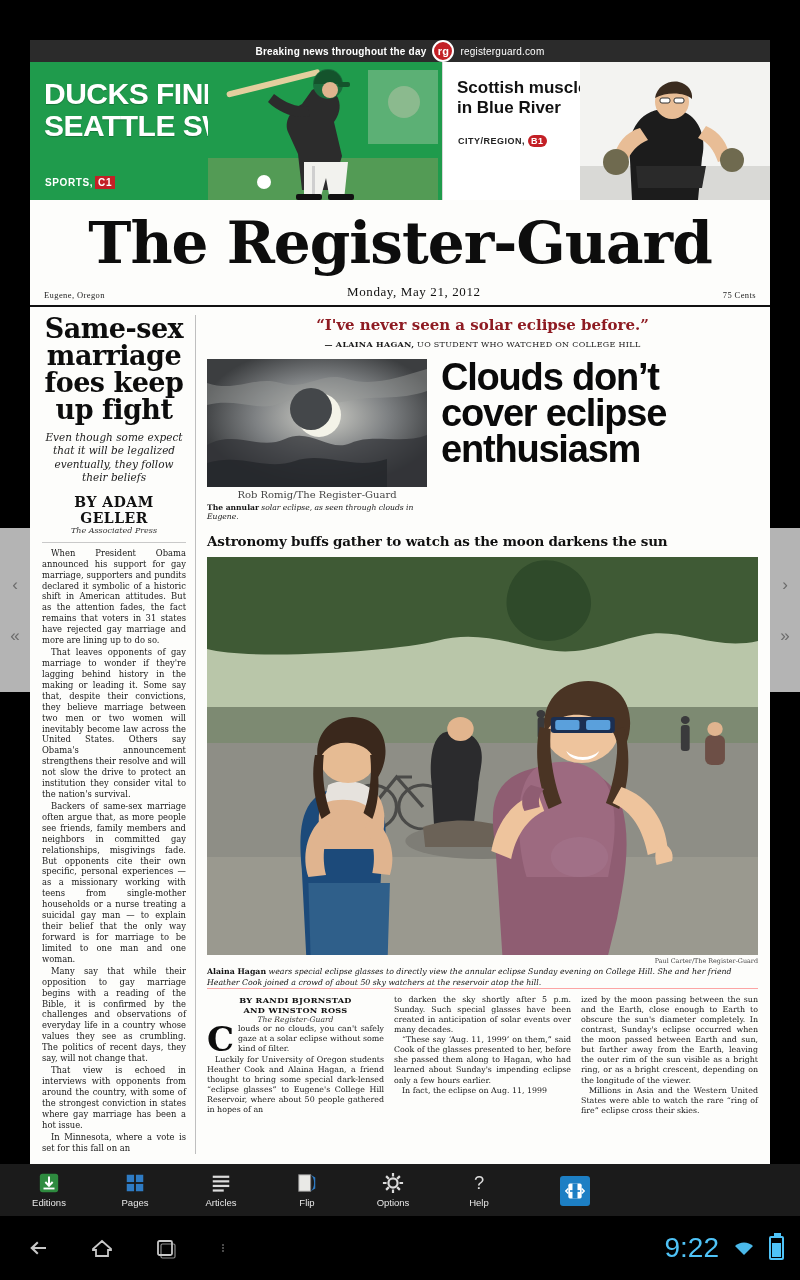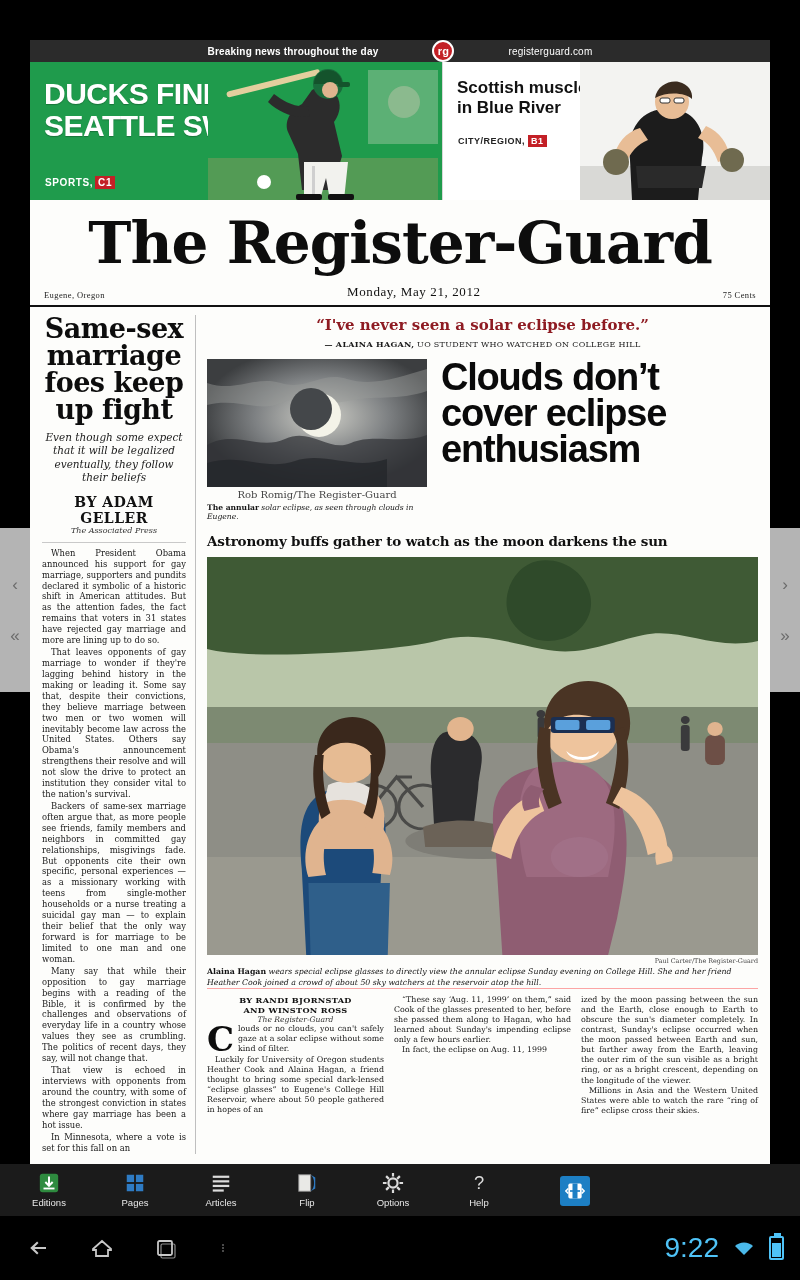--- a/index.html
+++ b/index.html
@@ -16,21 +16,21 @@
     position: absolute;
     left: 30px; top: 40px; width: 740px; height: 1136px;
     background: #fdfdfb;
     overflow: hidden;
   }
 
   
   .promo-bar {
     height: 22px; background: #2b2b2b; color: #fff;
     display: flex; align-items: center; justify-content: center;
-    font-size: 10px; letter-spacing: .2px; position: relative; gap: 48px;
+    font-size: 10px; letter-spacing: .2px; position: relative;
   }
   .promo-bar .pb-left { font-weight: bold; }
   .promo-logo {
     width: 22px; height: 22px; border-radius: 50%;
     background: #c32026; color: #fff; font-weight: bold;
     font-size: 11px; display: flex; align-items: center; justify-content: center;
     margin: 0 6px; border: 2px solid #fff;
   }
   .promo-bar .pb-right { font-weight: normal; }
 
@@ -58,21 +58,21 @@
     border-left: 1px solid #d8d8d8;
   }
   .teaser-b .tb-head {
     position: absolute; left: 14px; top: 16px; width: 180px;
     color: #111; font-weight: bold; font-size: 17px; line-height: 1.15;
   }
   .teaser-b .tb-kick {
     position: absolute; left: 15px; top: 74px;
     font-size: 9px; font-weight: bold; color: #222; letter-spacing: .5px;
   }
-  .teaser-b .tb-kick .sec { background: #c32026; color: #fff; padding: 1px 3px; margin-left: 3px; }
+  .teaser-b .tb-kick .sec { background: #c32026; color: #fff; padding: 1px 3px; margin-left: 3px; border-radius: 6px; }
   .thrower { position: absolute; right: 0; bottom: 0; width: 190px; height: 138px; }
 
   
   .masthead {
     text-align: center; padding: 14px 0 6px;
     background: #fdfdfb;
   }
   .masthead .name {
     font-family: "DejaVu Serif", serif;
     font-weight: bold;
@@ -482,20 +482,21 @@
           <div class="story-col">
             <div class="story-byline">
               <span class="by">By Randi Bjornstad</span>
               <span class="by">and Winston Ross</span>
               <span class="org">The Register-Guard</span>
             </div>
             <p class="nodent"><span class="dropcap">C</span><span>louds or no clouds, you can't safely gaze at a solar eclipse without some kind of filter.</span></p>
             <p>Luckily for University of Oregon students Heather Cook and Alaina Hagan, a friend thought to bring some special dark-lensed “eclipse glasses” to Eugene's College Hill Reservoir, where about 50 people gathered in hopes of an</p>
           </div>
           <div class="story-col">
+            <p class="nodent">to darken the sky shortly after 5 p.m. Sunday. Such special glasses have been created in anticipation of solar events over many decades.</p>
             <p>“These say ‘Aug. 11, 1999’ on them,” said Cook of the glasses presented to her, before she passed them along to Hagan, who had learned about Sunday's impending eclipse only a few hours earlier.</p>
             <p>In fact, the eclipse on Aug. 11, 1999</p>
           </div>
           <div class="story-col">
             <p class="nodent">ized by the moon passing between the sun and the Earth, close enough to Earth to obscure the sun's diameter completely. In contrast, Sunday's eclipse occurred when the moon passed between Earth and sun, but farther away from the Earth, leaving the outer rim of the sun visible as a bright ring, or as a bright crescent, depending on the longitude of the viewer.</p>
             <p>Millions in Asia and the Western United States were able to watch the rare “ring of fire” eclipse cross their skies.</p>
           </div>
         </div>
 
       </div>

